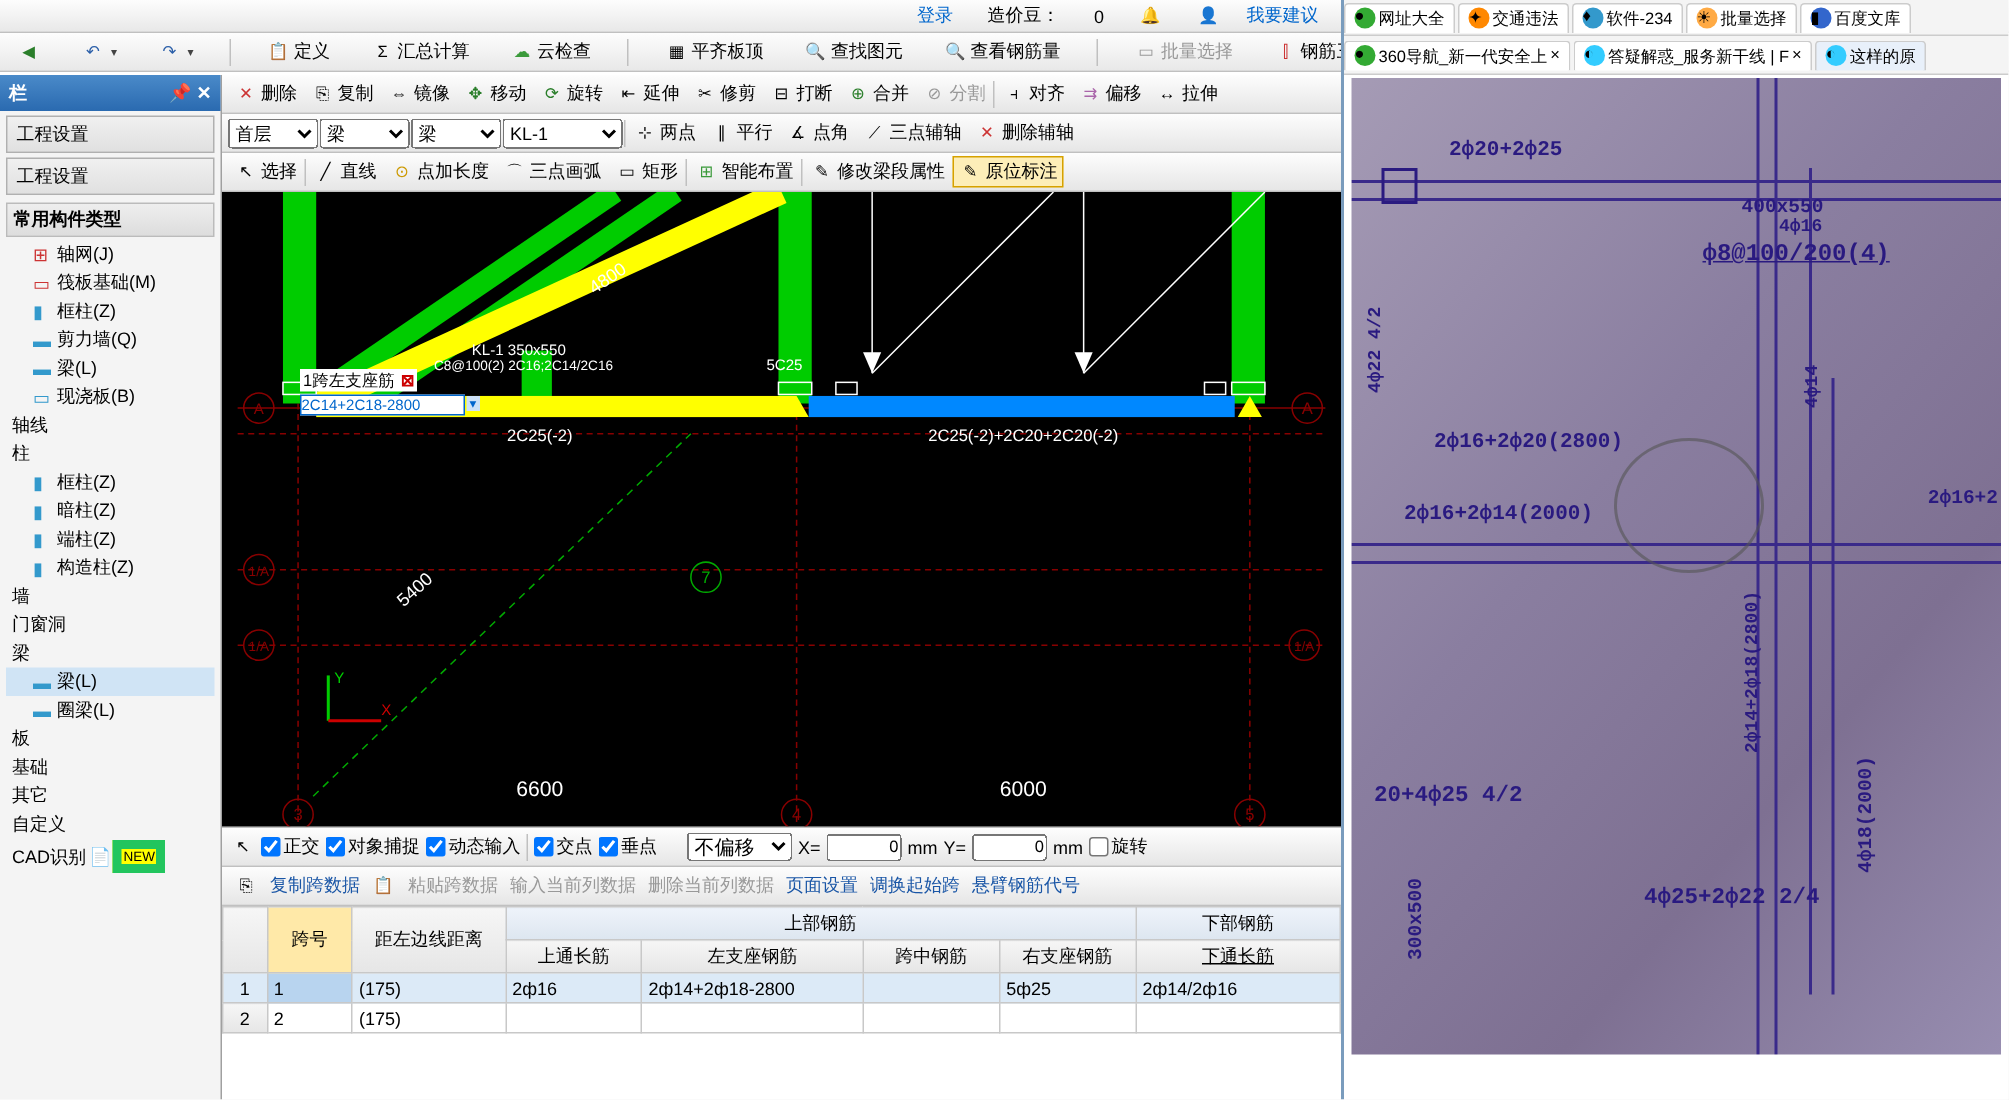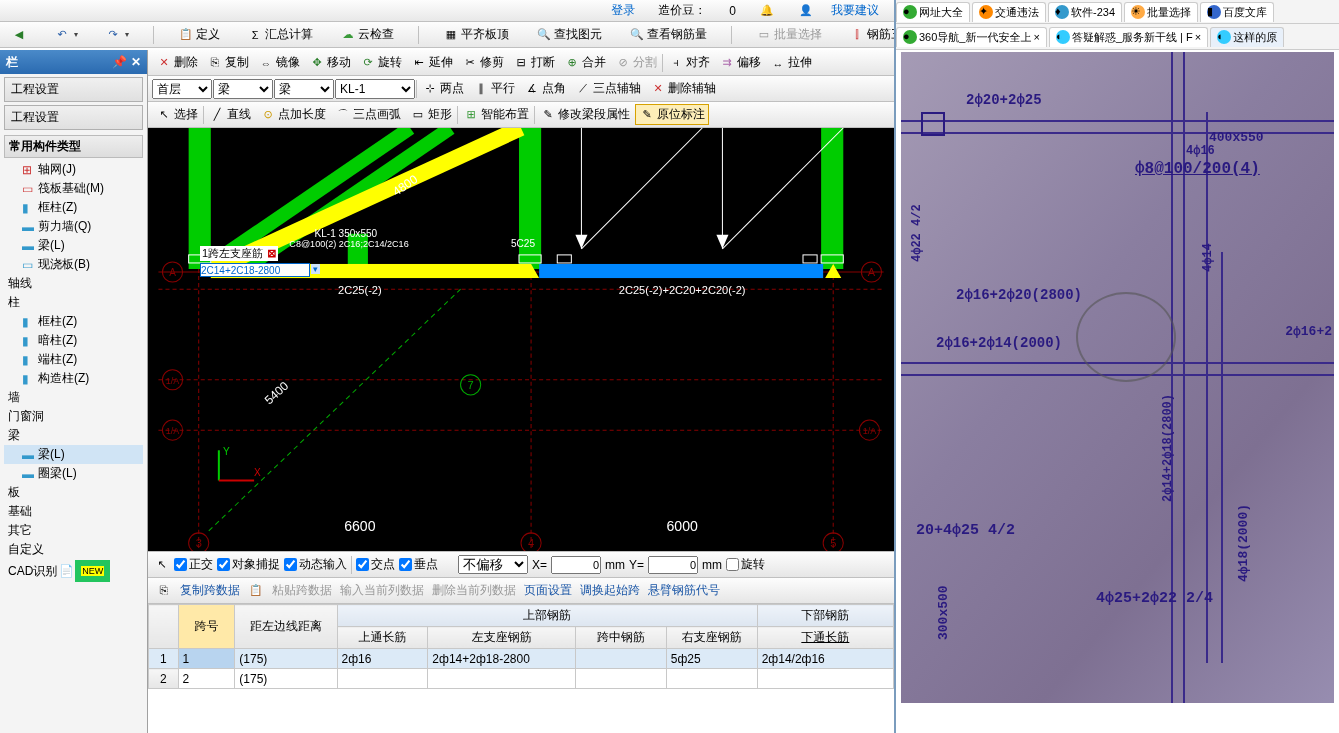--- a/index.html
+++ b/index.html
@@ -587,21 +587,21 @@
      <div class="bp-line bl-v" style="top:0;bottom:0;left:270px;"></div>
      <div class="bp-line bl-v" style="top:0;bottom:0;left:282px;"></div>
      <div class="bp-line bl-v" style="top:60px;bottom:40px;left:305px;"></div>
      <div class="bp-line bl-v" style="top:200px;bottom:40px;left:320px;"></div>
 
      <div style="position:absolute;left:20px;top:60px;width:24px;height:24px;border:2px solid #2a1a80;"></div>
 
      <div style="position:absolute;left:175px;top:240px;width:100px;height:90px;border:2px solid #555;border-radius:50%;opacity:.6;"></div>
 
      <div class="bp-text" style="left:65px;top:40px;font-size:14px;">2ф20+2ф25</div>
-     <div class="bp-text" style="left:260px;top:78px;font-size:13px;margin-left:48px;">400x550</div>
+     <div class="bp-text" style="left:260px;top:78px;font-size:13px;">400x550</div>
      <div class="bp-text" style="left:285px;top:92px;font-size:12px;">4ф16</div>
      <div class="bp-text" style="left:234px;top:108px;font-size:16px;text-decoration:underline;">ф8@100/200(4)</div>
      <div class="bp-text" style="left:55px;top:235px;font-size:14px;">2ф16+2ф20(2800)</div>
      <div class="bp-text" style="left:35px;top:283px;font-size:14px;">2ф16+2ф14(2000)</div>
      <div class="bp-text" style="right:2px;top:272px;font-size:13px;">2ф16+2</div>
      <div class="bp-text" style="left:15px;top:470px;font-size:15px;">20+4ф25 4/2</div>
      <div class="bp-text" style="left:195px;top:538px;font-size:15px;">4ф25+2ф22 2/4</div>
      <div class="bp-text" style="left:35px;top:588px;font-size:13px;transform:rotate(-90deg);transform-origin:left top;">300x500</div>
      <div class="bp-text" style="left:335px;top:530px;font-size:13px;transform:rotate(-90deg);transform-origin:left top;">4ф18(2000)</div>
      <div class="bp-text" style="left:260px;top:450px;font-size:12px;transform:rotate(-90deg);transform-origin:left top;">2ф14+2ф18(2800)</div>

